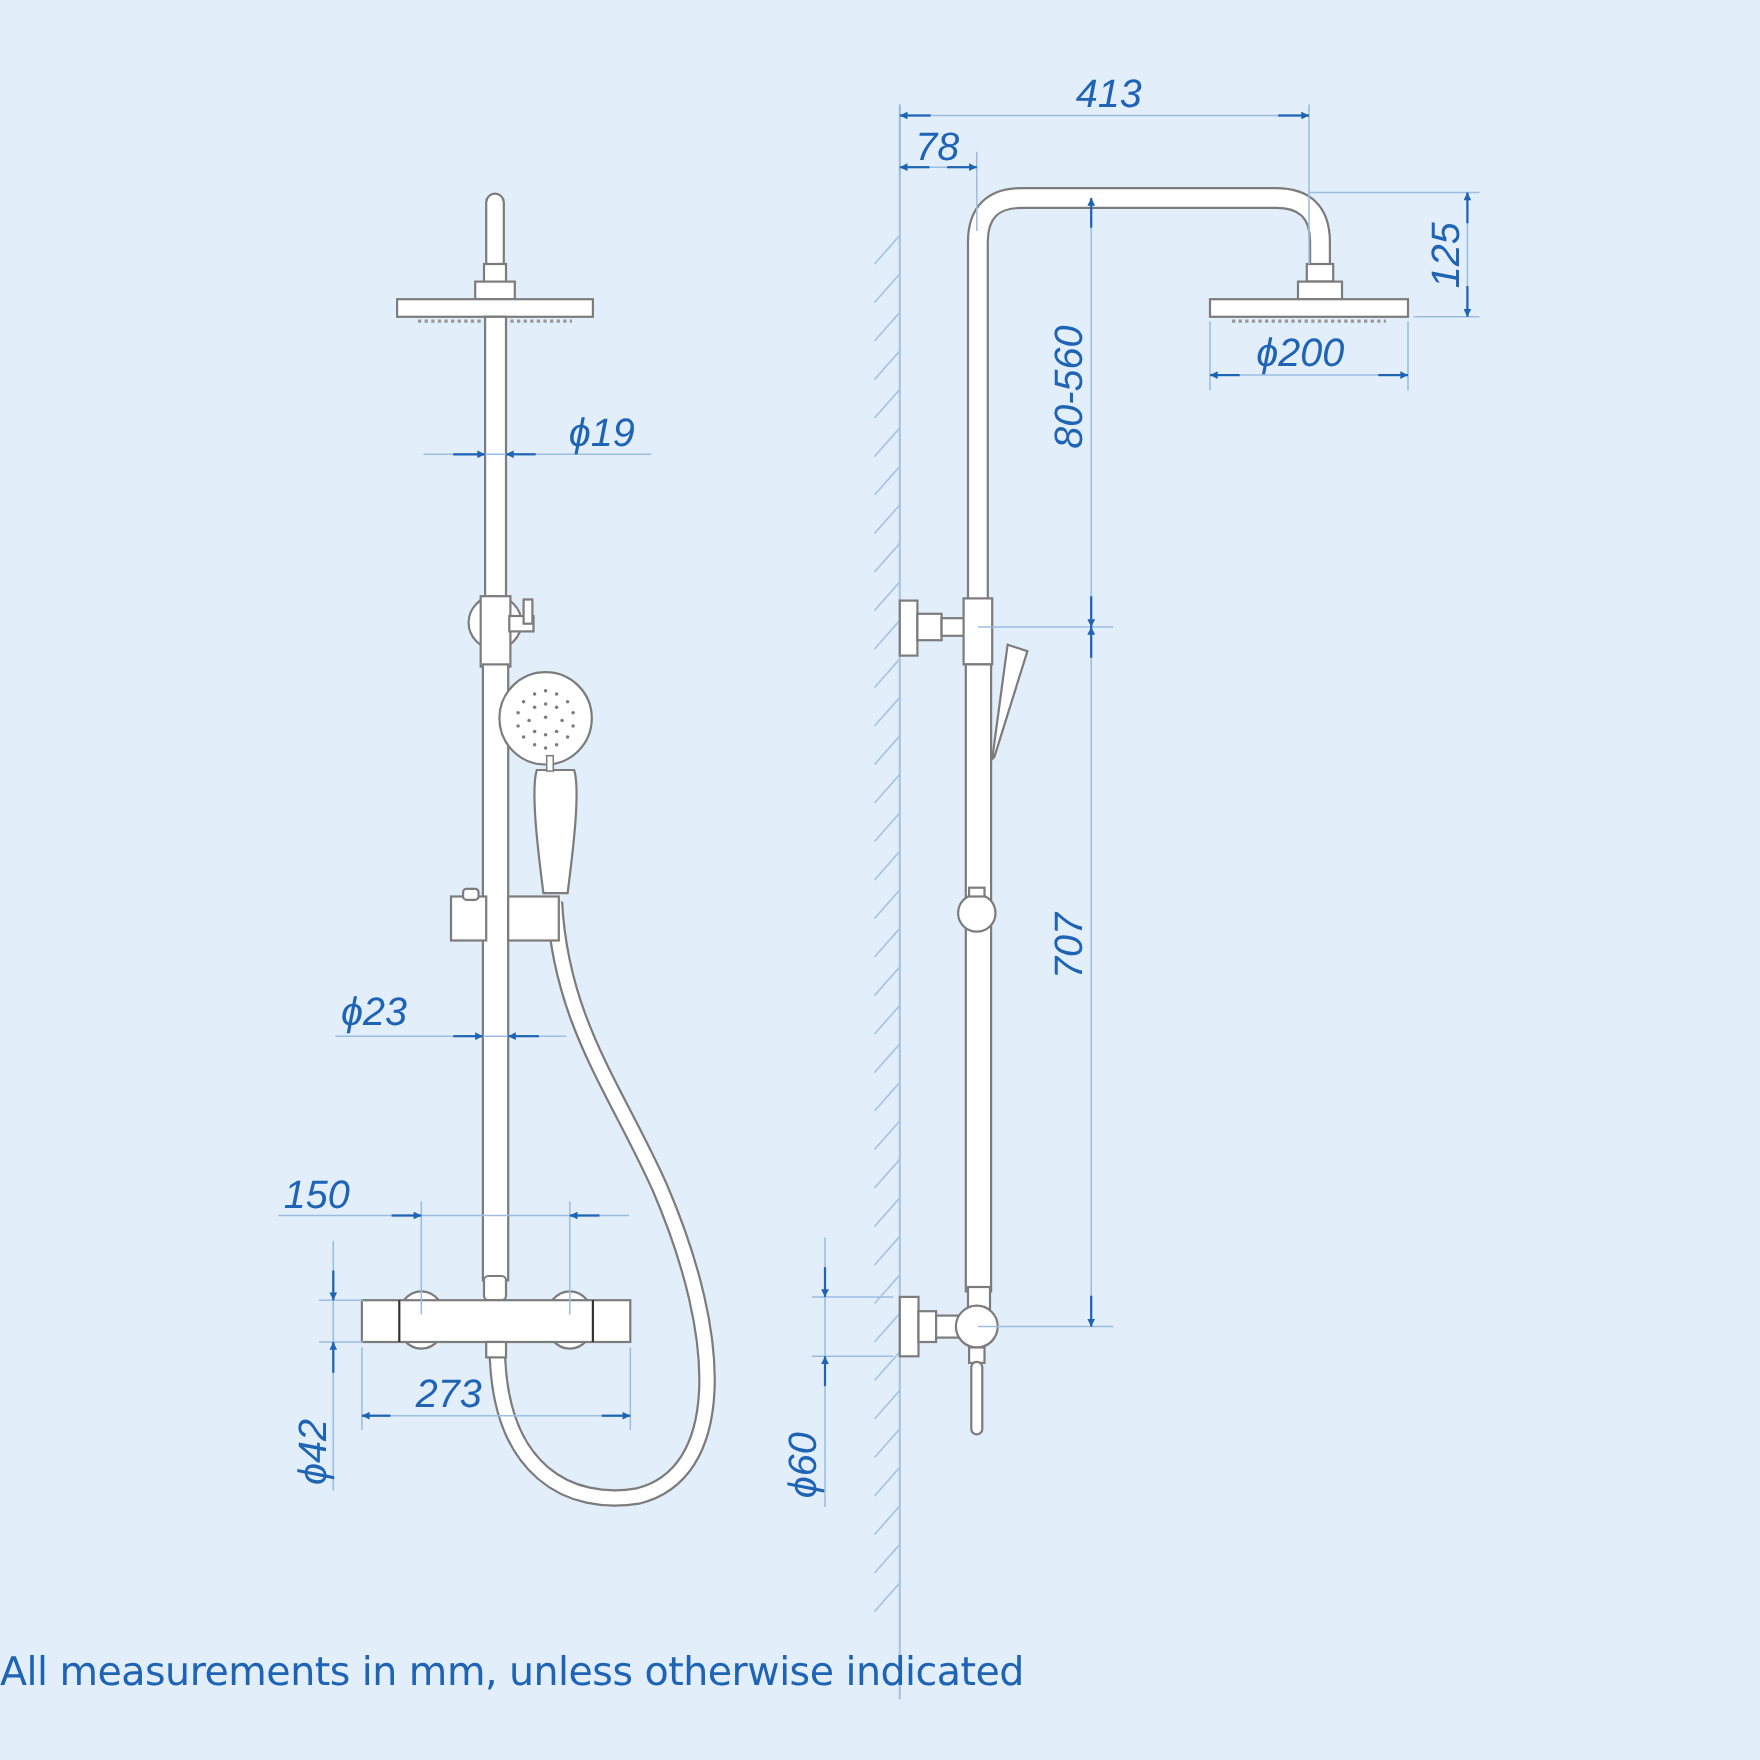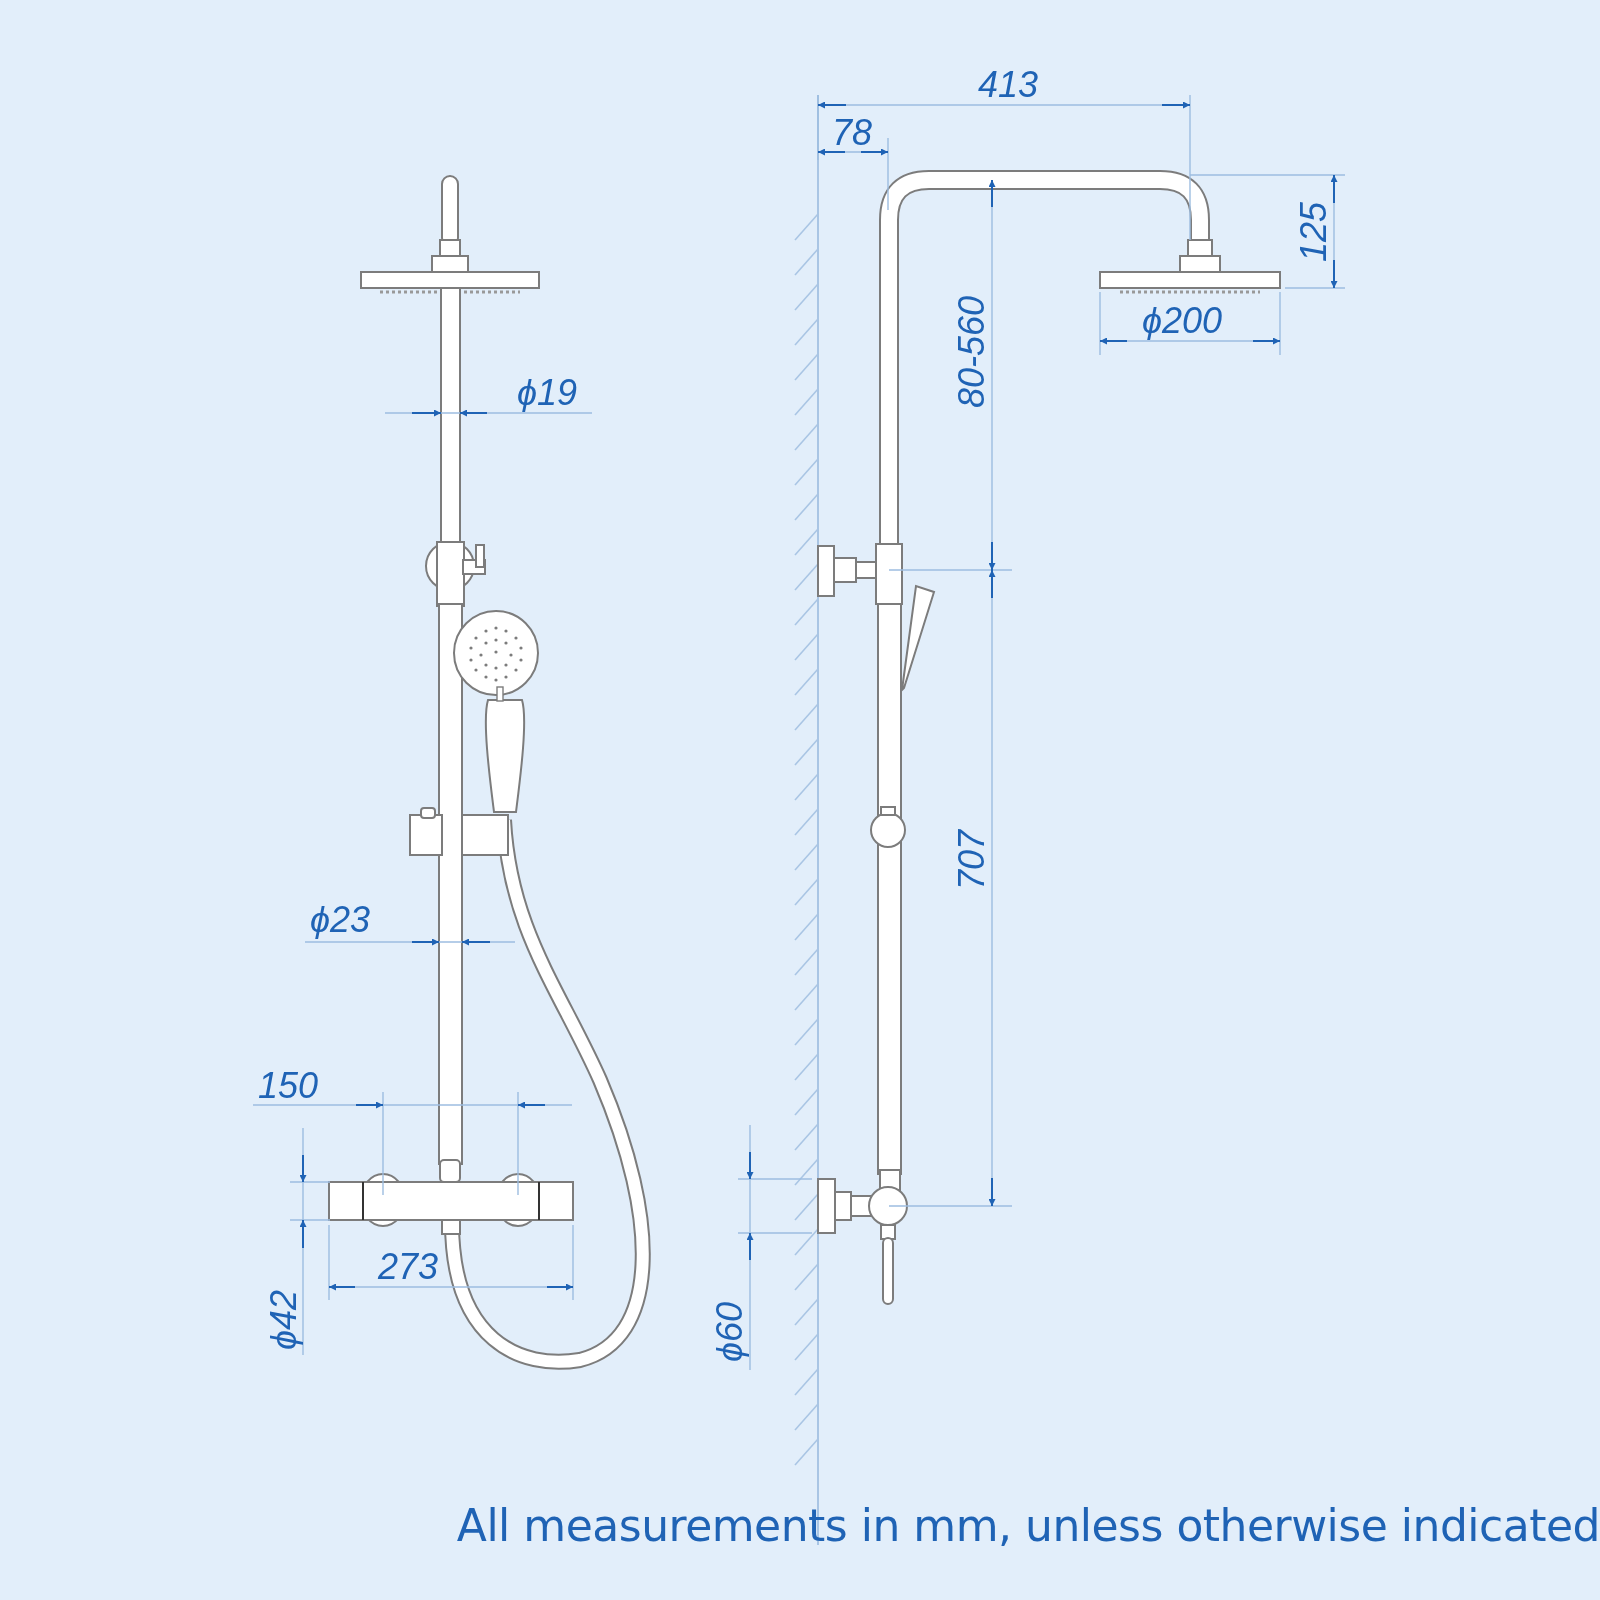--- a/index.html
+++ b/index.html
@@ -1,19 +1,19 @@
 <!DOCTYPE html>
 <html><head>
 <meta charset="utf-8">
 <style>
   html, body { margin:0; padding:0; }
   body { width:1600px; height:1600px; background:#e2eefa; overflow:hidden; position:relative; font-family:"Liberation Sans", sans-serif; }
   svg#drawing { position:absolute; left:0; top:0; }
   .dimtext { font-family:"Liberation Sans", sans-serif; font-style:italic; fill:#1f63b5; font-size:36px; }
-  .footnote { position:absolute; left:0; width:1600px; top:1500px; text-align:right; color:#1f63b5; font-family:"DejaVu Sans", sans-serif; font-size:44px; letter-spacing:-0.5px; }
+  .footnote { position:absolute; left:0; width:1600px; top:1500px; text-align:left; color:#1f63b5; font-family:"DejaVu Sans", sans-serif; font-size:36px; letter-spacing:-0.5px; }
   .part { fill:#ffffff; stroke:#7c7c7c; stroke-width:2; }
   .dimline { stroke:#9dbde0; stroke-width:1.4; fill:none; }
   .hatch { stroke:#a9c5e4; stroke-width:1.6; }
   .wall { stroke:#a9c5e4; stroke-width:2; }
 </style>
 </head>
 <body>
 
 <svg id="drawing" width="1600" height="1600" viewBox="0 0 1600 1600" xmlns="http://www.w3.org/2000/svg">
   <defs>

